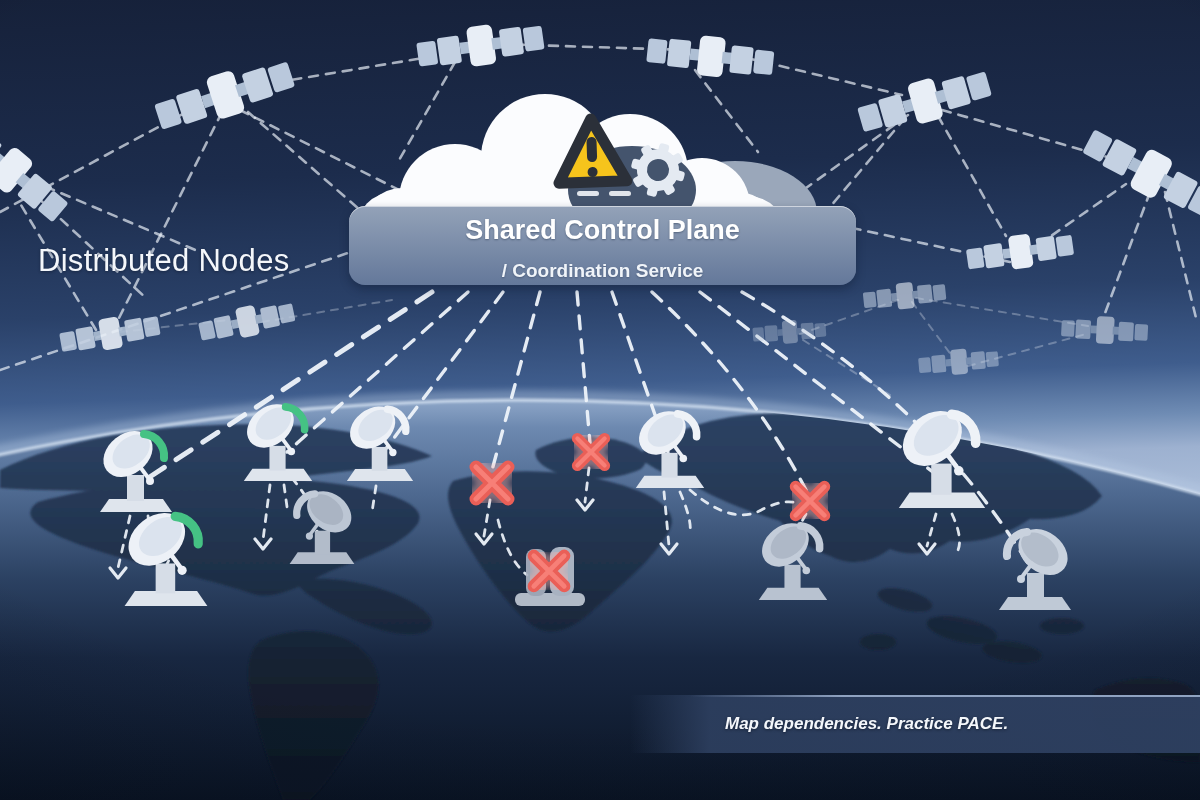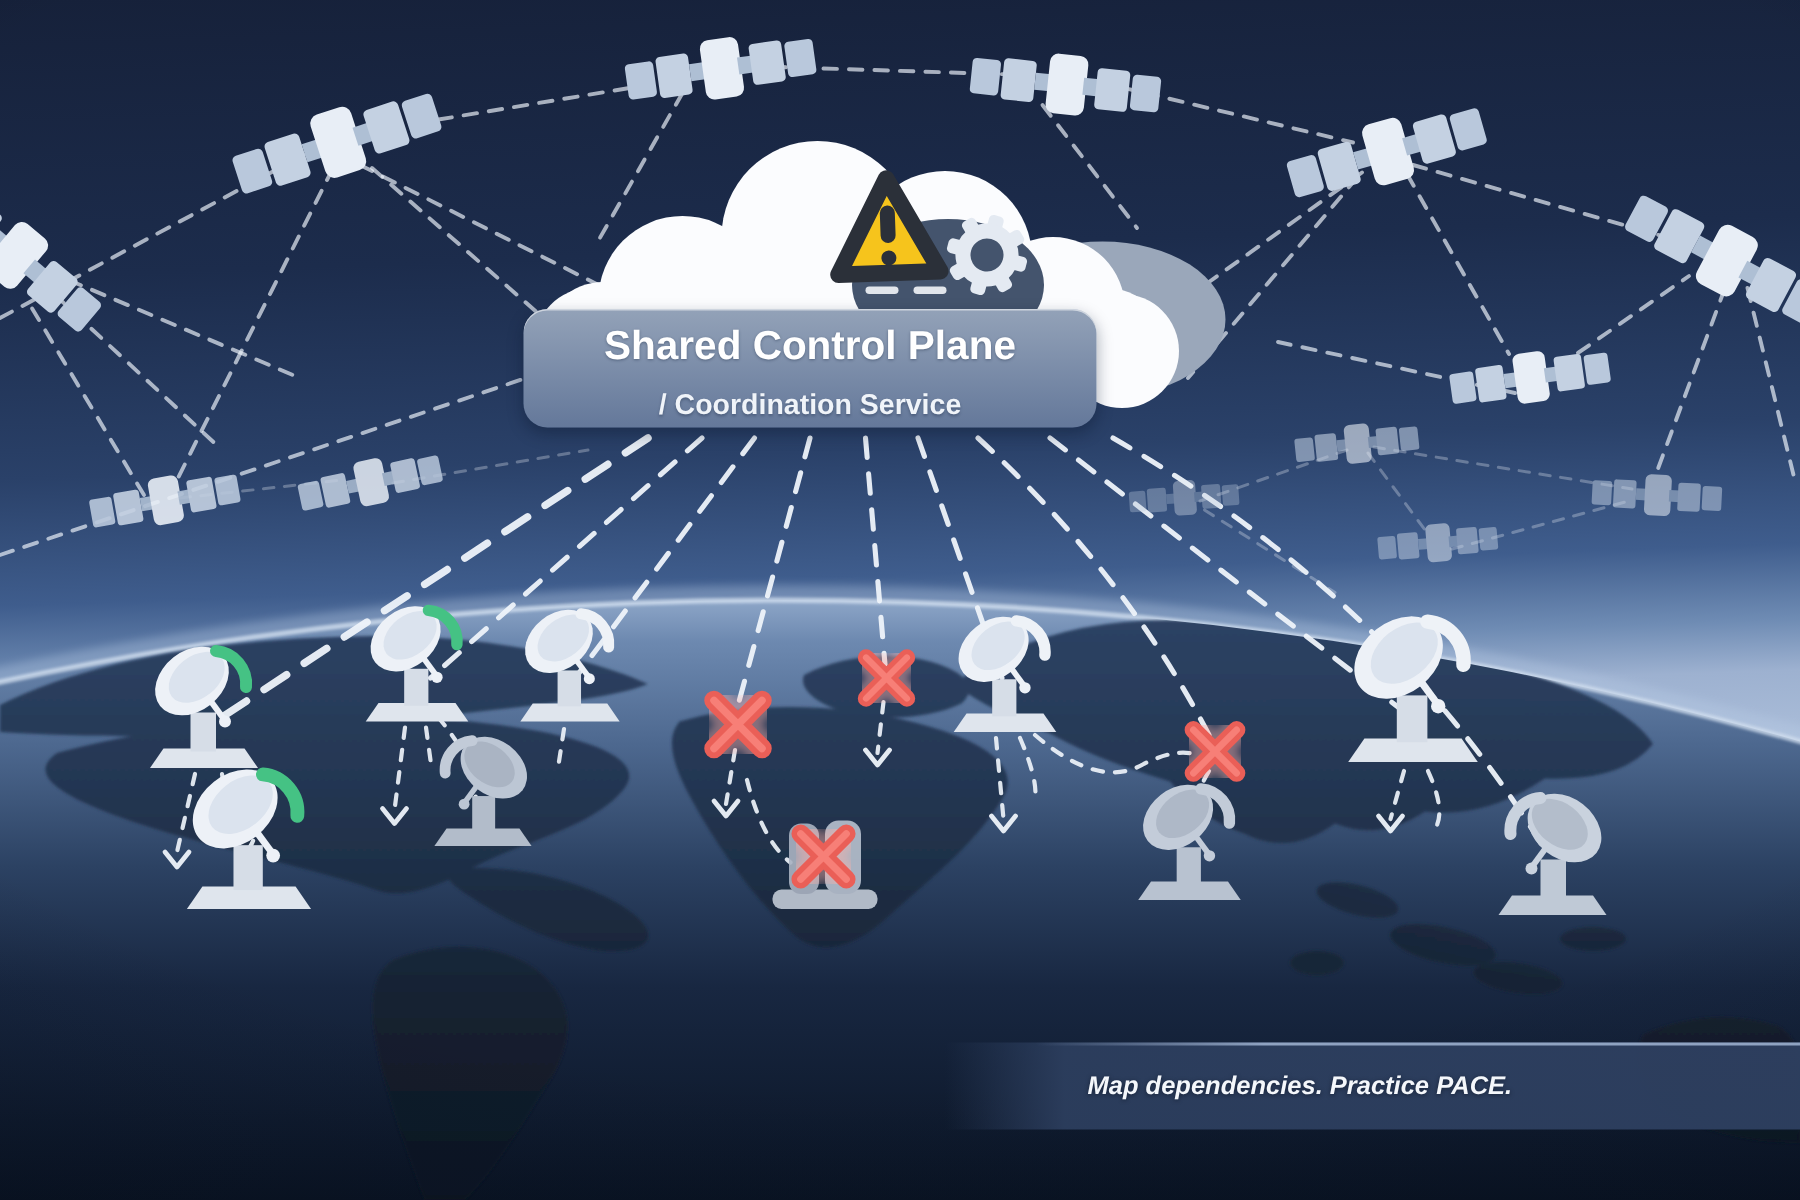--- a/index.html
+++ b/index.html
@@ -8,21 +8,21 @@
          background:linear-gradient(178deg,
            var(--sky_top,#16213a) 0%, #1c2c4c 22%, #2a4169 38%,
            #3f5d8d 48%, #6f8cb4 54%, #9db1d0 58%, #a9bcd8 63%,
            #8fa5c6 72%, #7d93b5 100%);}
   .scene{position:absolute;inset:0;}
   .vignette{position:absolute;inset:0;pointer-events:none;
     background:radial-gradient(120% 95% at 50% 38%, rgba(0,0,0,0) 55%, rgba(4,9,20,.5) 100%);}
   .label-distributed{position:absolute;left:38px;top:243px;
     font-size:31px;letter-spacing:.3px;color:var(--text_white,#f2f6fb);
     text-shadow:0 1px 3px rgba(8,15,30,.45);}
-  .cloud-banner{position:absolute;left:349px;top:206px;width:382px;height:79px;
+  .cloud-banner{position:absolute;left:349px;top:206px;width:507px;height:79px;
     border-radius:16px;text-align:center;
     background:linear-gradient(180deg,var(--banner_top,#93a2b8),var(--banner_bottom,#64789a));
     box-shadow:0 4px 10px rgba(10,20,40,.35), inset 0 1px 0 rgba(255,255,255,.55);}
   .cloud-banner .t1{margin-top:9px;font-size:27px;font-weight:700;color:#fff;
     text-shadow:0 1px 2px rgba(20,35,60,.4);}
   .cloud-banner .t2{margin-top:14px;font-size:19px;font-weight:700;color:#f0f4f9;
     text-shadow:0 1px 2px rgba(20,35,60,.35);}
   .footer-band{position:absolute;left:630px;top:695px;width:570px;height:58px;
     background:linear-gradient(90deg, rgba(44,61,92,0) 0%, rgba(45,63,95,.92) 14%, rgba(47,65,98,.92) 100%);}
   .footer-band .hl{position:absolute;top:0;left:60px;right:0;height:2px;
@@ -288,19 +288,20 @@
   </g>
 </svg>
 
 <div class="vignette"></div>
 
 <div class="cloud-banner">
   <div class="t1">Shared Control Plane</div>
   <div class="t2">/ Coordination Service</div>
 </div>
 
+<div class="label-distributed">Distributed Nodes</div>
 
 <div class="footer-band">
   <div class="hl"></div>
   <div class="txt">Map dependencies. Practice PACE.</div>
 </div>
 
 </div>
 
 </body></html>

